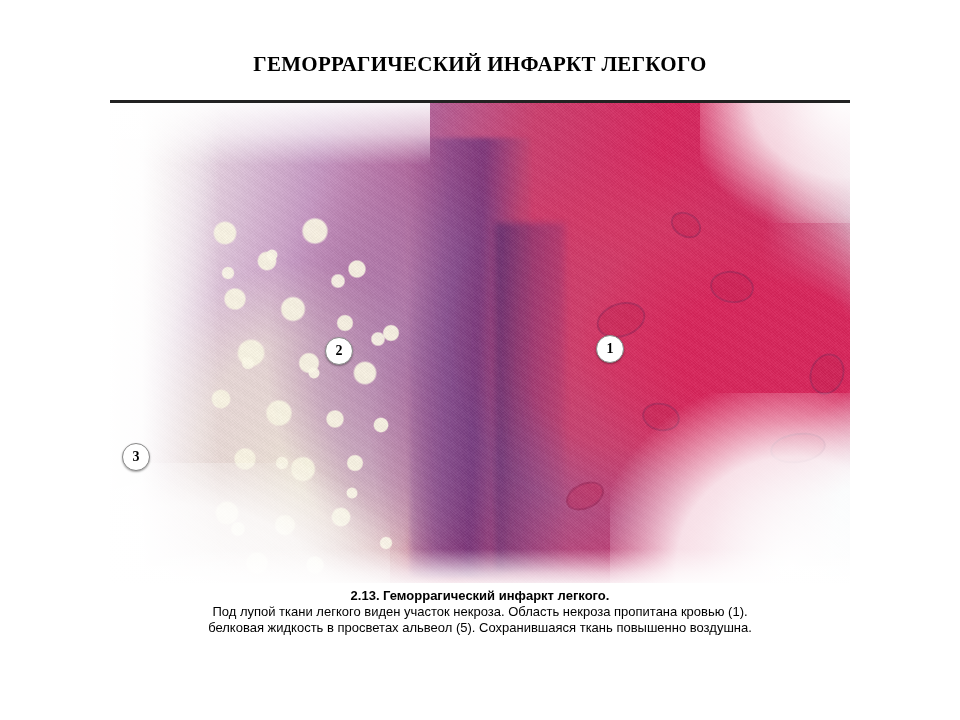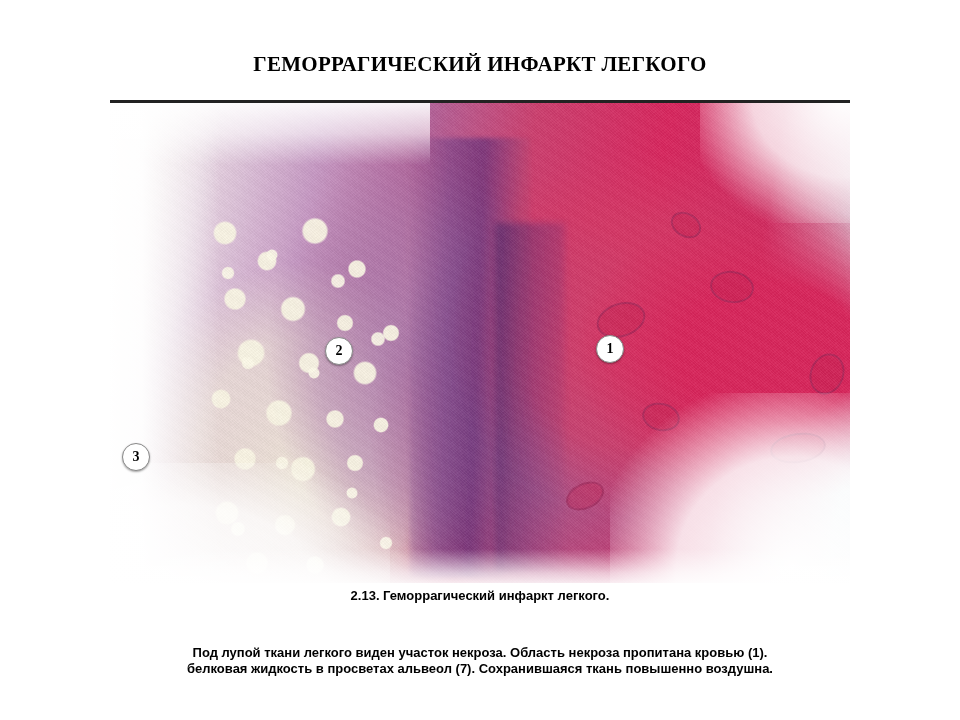--- a/index.html
+++ b/index.html
@@ -237,25 +237,24 @@
     color: #000000;
     text-align: center;
   }
   .caption-title {
     font-size: 13px;
     font-weight: bold;
     line-height: 17px;
   }
   .caption-body {
     font-size: 13px;
-    font-weight: bold;
+    font-weight: normal;
     line-height: 16px;
     text-align: center;
     padding: 0 4px;
-    margin-top: 41px;
   }
   .caption-body .cl {
     display: block;
     white-space: nowrap;
   }
 </style>
 </head>
 <body>
 
 <div class="slide">
@@ -291,18 +290,18 @@
 
       <div class="marker marker-1">1</div>
       <div class="marker marker-2">2</div>
       <div class="marker marker-3">3</div>
     </div>
 
     <div class="caption">
       <div class="caption-title">2.13. Геморрагический инфаркт легкого.</div>
       <div class="caption-body">
         <span class="cl">Под лупой ткани легкого виден участок некроза.  Область некроза пропитана кровью (1).</span>
-        <span class="cl">белковая жидкость в просветах альвеол (7). Сохранившаяся ткань повышенно воздушна.</span>
+        <span class="cl">белковая жидкость в просветах альвеол (5). Сохранившаяся ткань повышенно воздушна.</span>
       </div>
     </div>
 
   </div>
 </div>
 
 </body></html>

